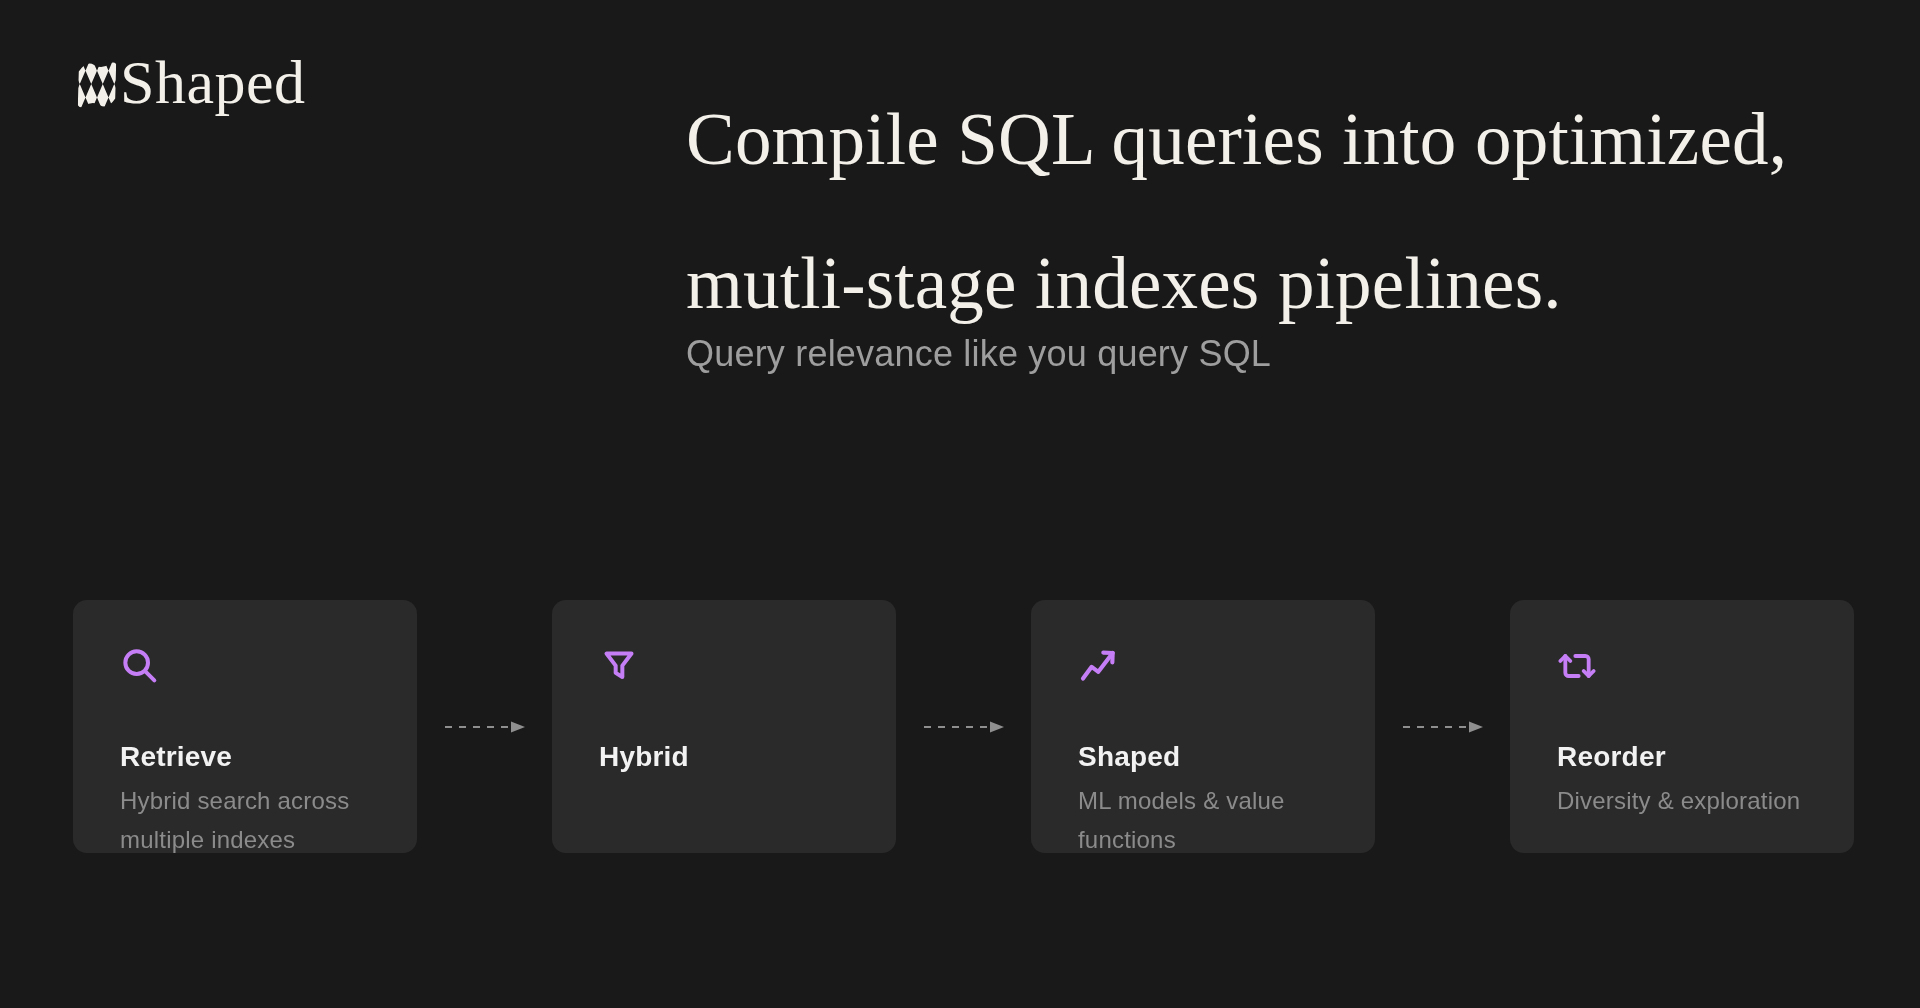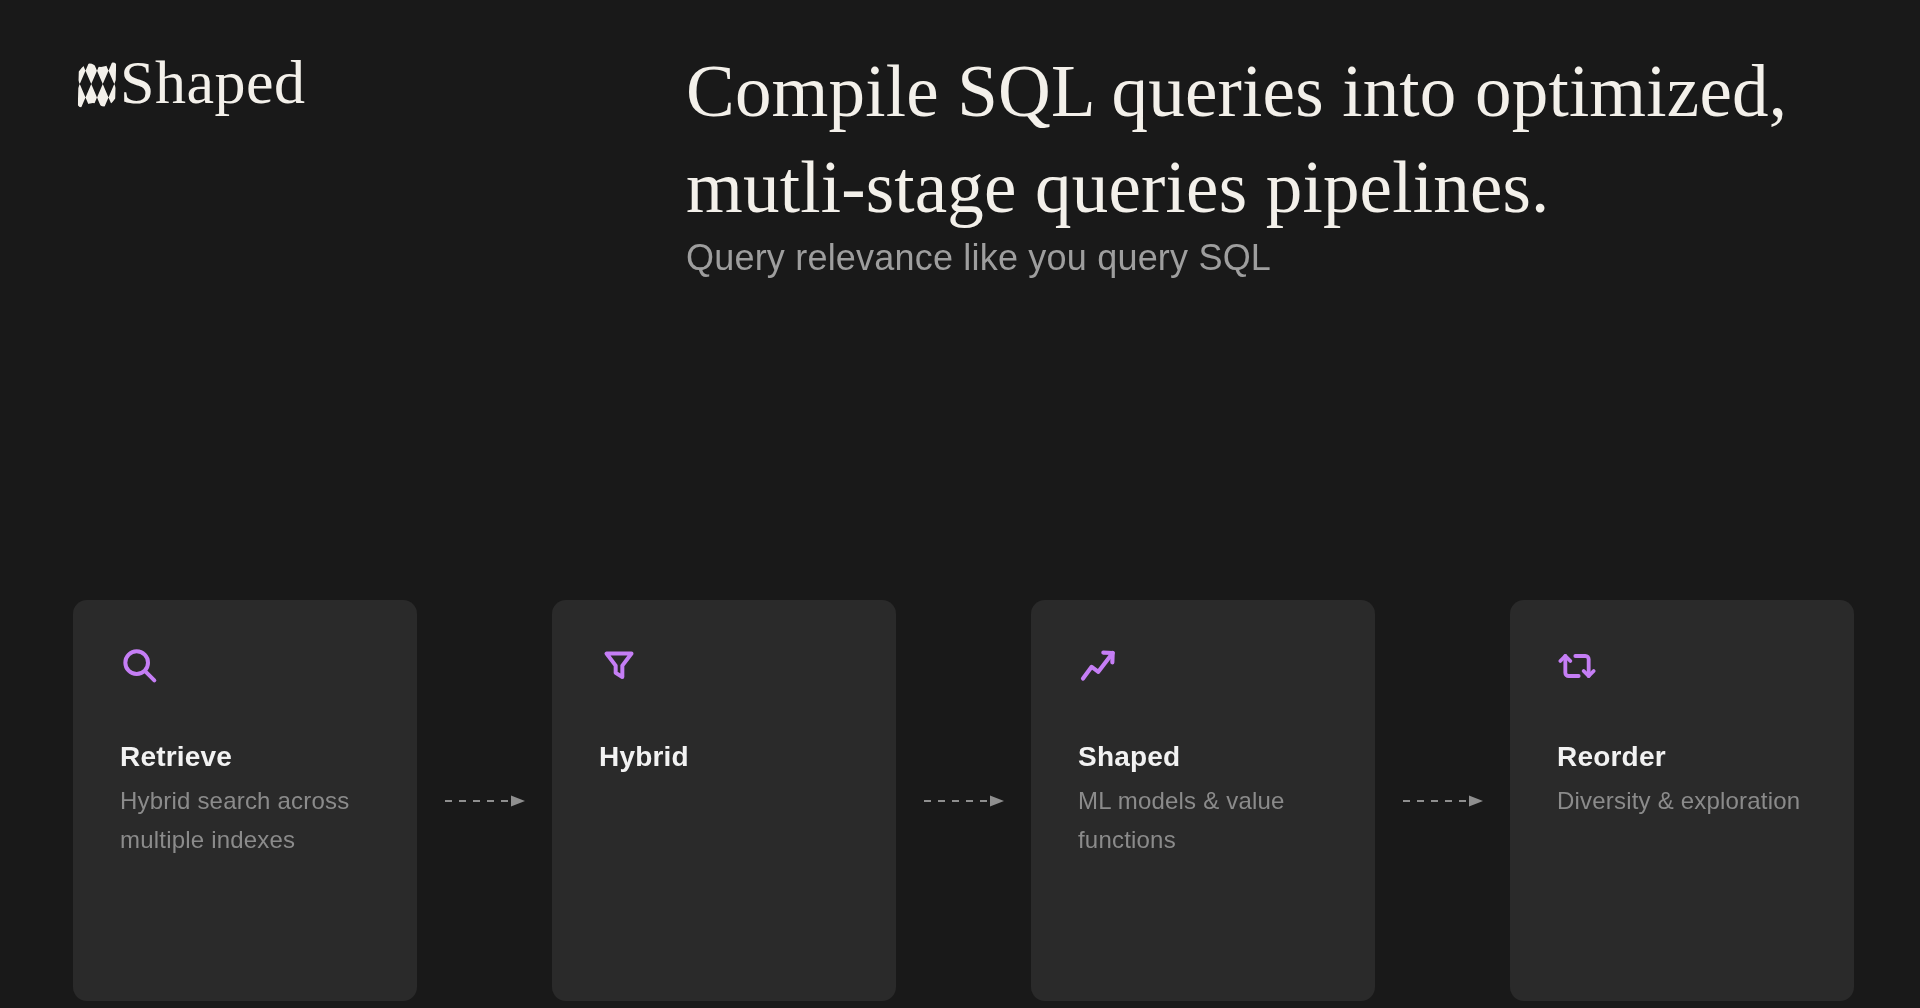--- a/index.html
+++ b/index.html
@@ -34,39 +34,39 @@
   
   .hero { position: absolute; left: 686px; top: 44px; }
   .hero-heading {
     font-family: "Liberation Serif", serif;
     font-weight: 400;
     font-size: 73px;
     line-height: 96px;
     color: #f3f0ea;
     letter-spacing: 0.2px;
   }
-  .hero-heading span { display: block; }
+  .hero-heading span { display: block; margin-top: 48px; }
   .hero-subtitle {
     font-size: 36px;
     line-height: 44px;
     color: #9e9e9e;
     letter-spacing: 0.2px;
   }
 
   
   .pipeline {
     position: absolute;
     left: 73px;
     top: 600px;
     display: flex;
     align-items: center;
   }
   .stage-card {
     width: 344px;
-    height: 401px;
+    height: 253px;
     background: #2a2a2a;
     border-radius: 14px;
     padding: 46px 48px 0 47px;
     flex: none;
   }
   .stage-icon { width: 40px; height: 40px; display: block; }
   .stage-icon svg { width: 40px; height: 40px; display: block; }
   .stage-title {
     margin-top: 54px;
     font-size: 28px;
@@ -110,21 +110,21 @@
                  M0 42 L12 42 L6 56 Z M12 42 L24 42 L18 56 Z M24 42 L36 42 L30 56 Z M36 42 L48 42 L42 56 Z"></path>
       </g>
     </svg>
   </span>
   <span class="brand-name">Shaped</span>
 </div>
 
 <div class="hero">
   <h1 class="hero-heading">
     <span>Compile SQL queries into optimized,</span>
-    <span>mutli-stage queries pipelines.</span>
+    <span>mutli-stage indexes pipelines.</span>
   </h1>
   <div class="hero-subtitle">Query relevance like you query SQL</div>
 </div>
 
 <div class="pipeline">
 
   <div class="stage-card">
     <span class="stage-icon">
       <svg viewBox="0 0 24 24" fill="none" stroke="#c57ef5" stroke-width="2.4" stroke-linecap="round" stroke-linejoin="round">
         <circle cx="10" cy="10" r="6.8"></circle>

